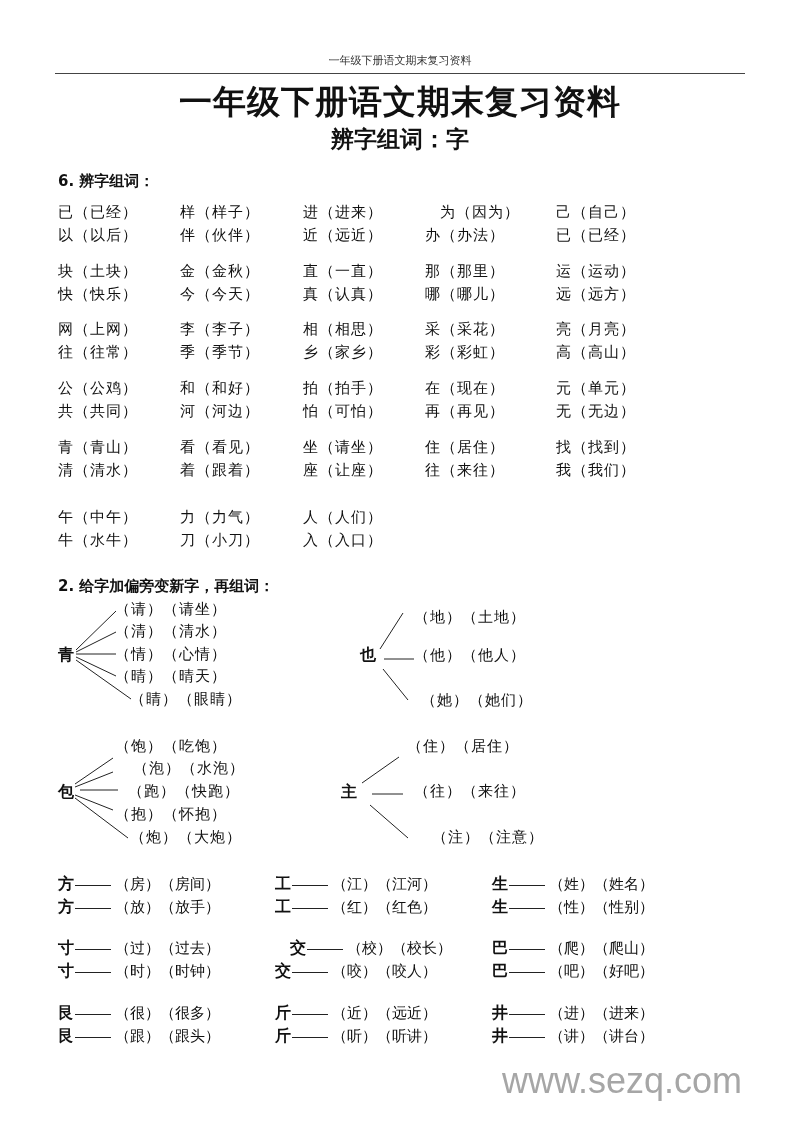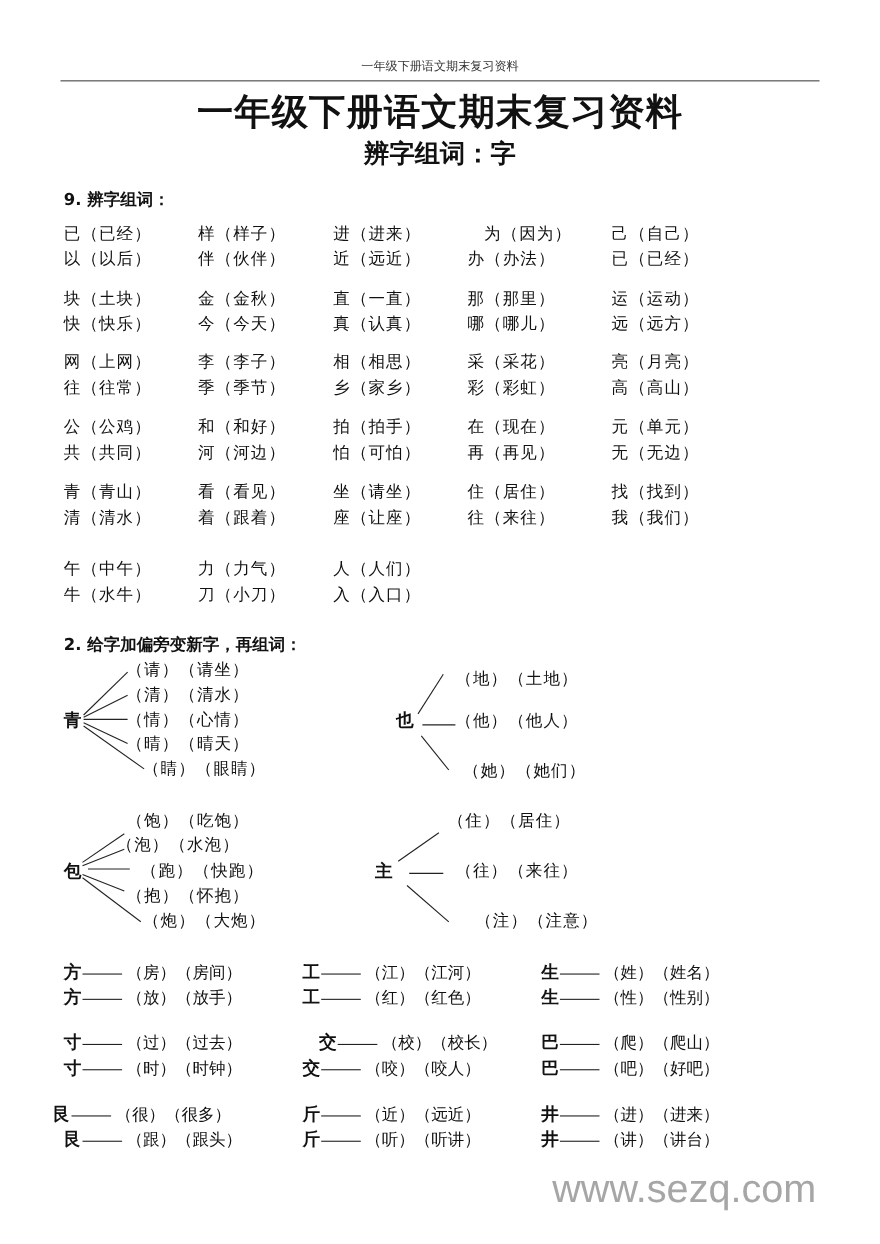--- a/index.html
+++ b/index.html
@@ -24,21 +24,21 @@
         font-size: 36px; color: #a6a6a6; }
 </style>
 </head>
 <body>
 
 <div class="hdr-text">一年级下册语文期末复习资料</div>
 <div class="hdr-line"></div>
 <div class="title">一年级下册语文期末复习资料</div>
 <div class="subtitle">辨字组词：字</div>
 
-<div class="sec" style="top:172px">9. 辨字组词：</div>
+<div class="sec" style="top:172px">6. 辨字组词：</div>
 
 <div>
 
   <div class="cell" style="left:58px;top:203px">已（已经）</div>
   <div class="cell" style="left:58px;top:226px">以（以后）</div>
   <div class="cell" style="left:180px;top:203px">样（样子）</div>
   <div class="cell" style="left:180px;top:226px">伴（伙伴）</div>
   <div class="cell" style="left:303px;top:203px">进（进来）</div>
   <div class="cell" style="left:303px;top:226px">近（远近）</div>
   <div class="cell" style="left:440px;top:203px">为（因为）</div>
@@ -137,21 +137,21 @@
 <div>
   <div class="root" style="left:360px;top:645px">也</div>
   <div class="branch" style="left:414px;top:608px">（地）（土地）</div>
   <div class="branch" style="left:414px;top:646px">（他）（他人）</div>
   <div class="branch" style="left:421px;top:691px">（她）（她们）</div>
 </div>
 
 <div>
   <div class="root" style="left:58px;top:782px">包</div>
   <div class="branch" style="left:115px;top:737px">（饱）（吃饱）</div>
-  <div class="branch" style="left:106px;top:759px">（泡）（水泡）</div>
+  <div class="branch" style="left:133px;top:759px">（泡）（水泡）</div>
   <div class="branch" style="left:128px;top:782px">（跑）（快跑）</div>
   <div class="branch" style="left:115px;top:805px">（抱）（怀抱）</div>
   <div class="branch" style="left:130px;top:828px">（炮）（大炮）</div>
 </div>
 
 <div>
   <div class="root" style="left:341px;top:782px">主</div>
   <div class="branch" style="left:407px;top:737px">（住）（居住）</div>
   <div class="branch" style="left:414px;top:782px">（往）（来往）</div>
   <div class="branch" style="left:432px;top:828px">（注）（注意）</div>
@@ -168,21 +168,21 @@
   <div class="pair" style="left:492px;top:897px"><b>生</b><span class="dash"></span><span>（性）（性别）</span></div>
 
   <div class="pair" style="left:58px;top:938px"><b>寸</b><span class="dash"></span><span>（过）（过去）</span></div>
   <div class="pair" style="left:290px;top:938px"><b>交</b><span class="dash"></span><span>（校）（校长）</span></div>
   <div class="pair" style="left:492px;top:938px"><b>巴</b><span class="dash"></span><span>（爬）（爬山）</span></div>
 
   <div class="pair" style="left:58px;top:961px"><b>寸</b><span class="dash"></span><span>（时）（时钟）</span></div>
   <div class="pair" style="left:275px;top:961px"><b>交</b><span class="dash"></span><span>（咬）（咬人）</span></div>
   <div class="pair" style="left:492px;top:961px"><b>巴</b><span class="dash"></span><span>（吧）（好吧）</span></div>
 
-  <div class="pair" style="left:48px;top:1003px"><b>艮</b><span class="dash"></span><span>（很）（很多）</span></div>
+  <div class="pair" style="left:58px;top:1003px"><b>艮</b><span class="dash"></span><span>（很）（很多）</span></div>
   <div class="pair" style="left:275px;top:1003px"><b>斤</b><span class="dash"></span><span>（近）（远近）</span></div>
   <div class="pair" style="left:492px;top:1003px"><b>井</b><span class="dash"></span><span>（进）（进来）</span></div>
 
   <div class="pair" style="left:58px;top:1026px"><b>艮</b><span class="dash"></span><span>（跟）（跟头）</span></div>
   <div class="pair" style="left:275px;top:1026px"><b>斤</b><span class="dash"></span><span>（听）（听讲）</span></div>
   <div class="pair" style="left:492px;top:1026px"><b>井</b><span class="dash"></span><span>（讲）（讲台）</span></div>
 </div>
 
 <div class="wm">www.sezq.com</div>
 

